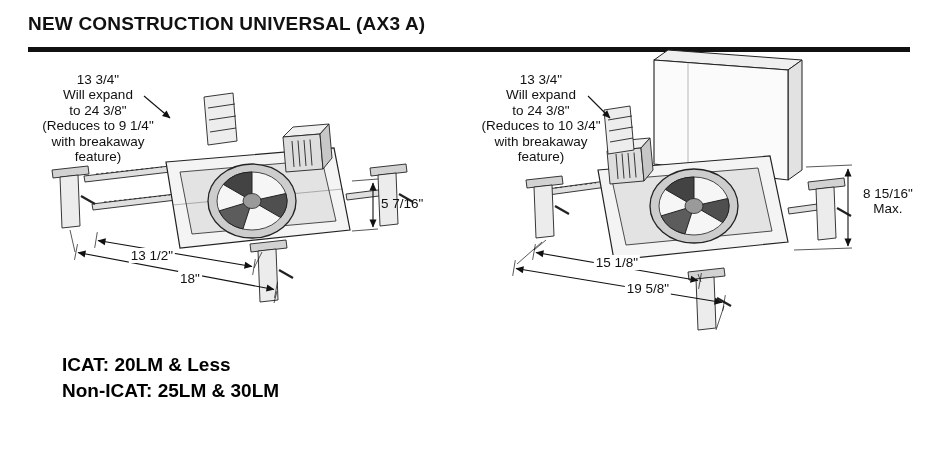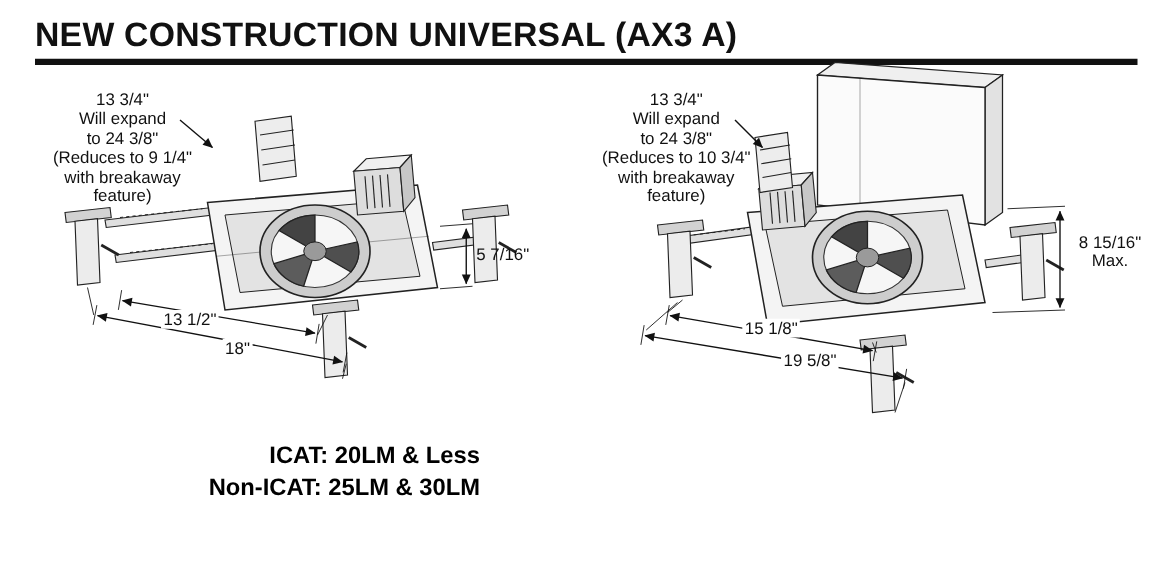--- a/index.html
+++ b/index.html
@@ -1,25 +1,25 @@
 <!DOCTYPE html>
 <html><head>
 <meta charset="utf-8">
 <style>
   * { margin:0; padding:0; box-sizing:border-box; }
   html,body { background:#ffffff; }
   body { font-family:"Liberation Sans", sans-serif; color:#111; }
   .canvas { position:relative; width:937px; height:453px; background:#fff; overflow:hidden; }
-  .title { position:absolute; left:28px; top:13px; font-size:27px; font-weight:700; letter-spacing:.2px; white-space:nowrap; }
+  .title { position:absolute; left:28px; top:13px; font-size:19px; font-weight:700; letter-spacing:.2px; white-space:nowrap; }
   .rule { position:absolute; left:28px; top:47px; width:882px; height:5px; background:#111; }
   .drawing { position:absolute; left:0; top:0; }
   .label { position:absolute; font-size:13.5px; line-height:1.14; white-space:pre-line; }
   .center { text-align:center; }
   .dimlabel { background:#fff; padding:0 2px; transform:translateX(-50%); text-align:center; white-space:pre-line; }
-  .caption { position:absolute; font-weight:700; font-size:19px; color:#000; text-align:right; line-height:1.35; white-space:pre-line; }
+  .caption { position:absolute; font-weight:700; font-size:19px; color:#000; text-align:left; line-height:1.35; white-space:pre-line; }
 </style>
 </head>
 <body>
 
 <div class="canvas">
 
   <div class="title">NEW CONSTRUCTION UNIVERSAL (AX3 A)</div>
   <div class="rule"></div>
 
   <svg class="drawing" width="937" height="453" viewBox="0 0 937 453">

